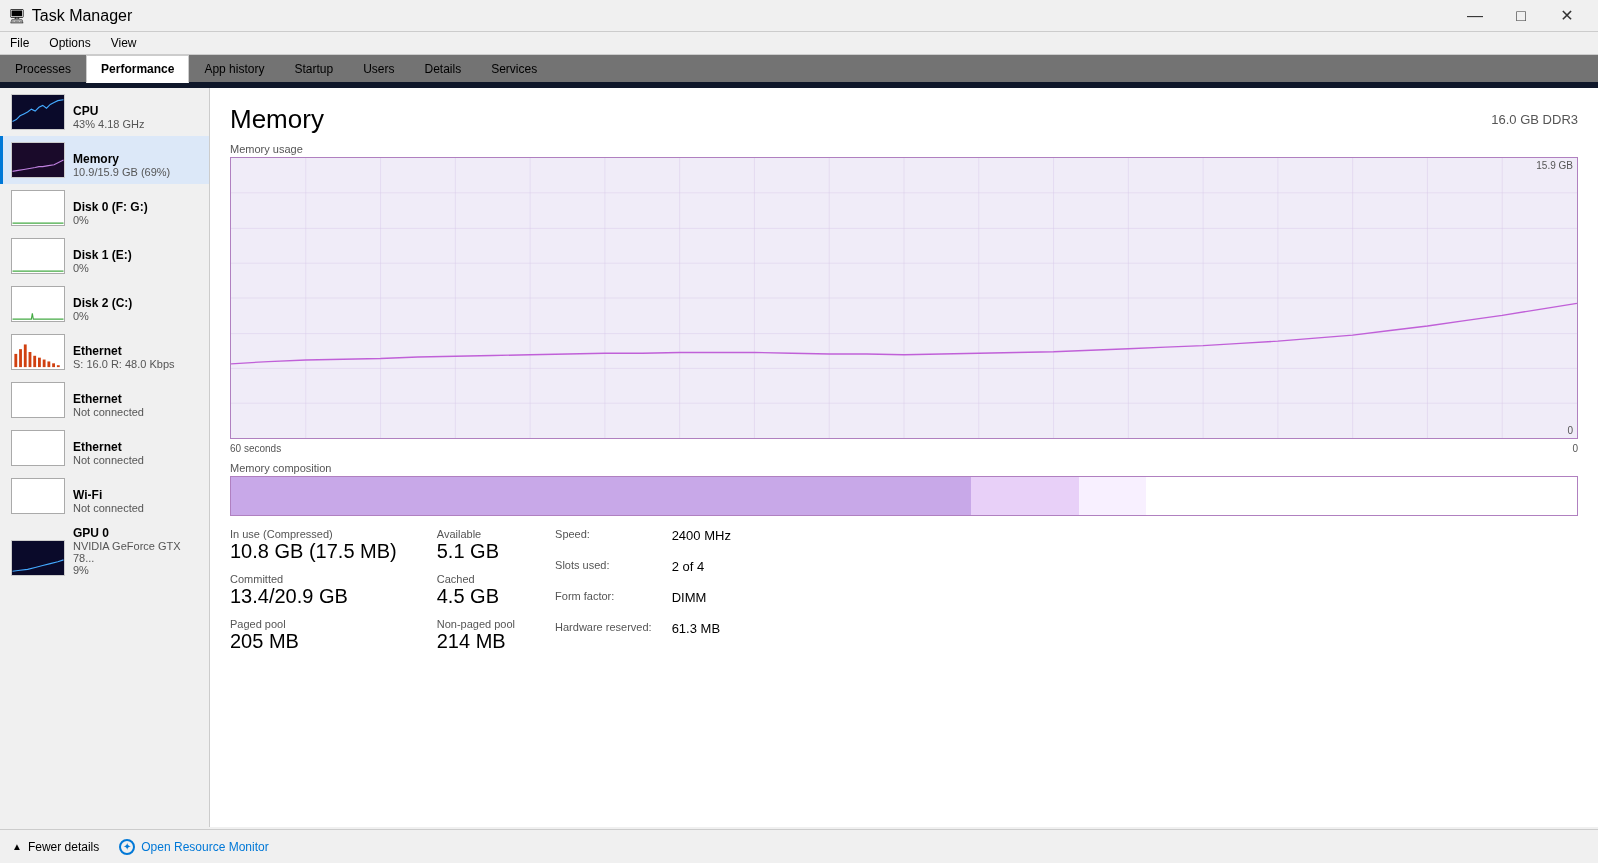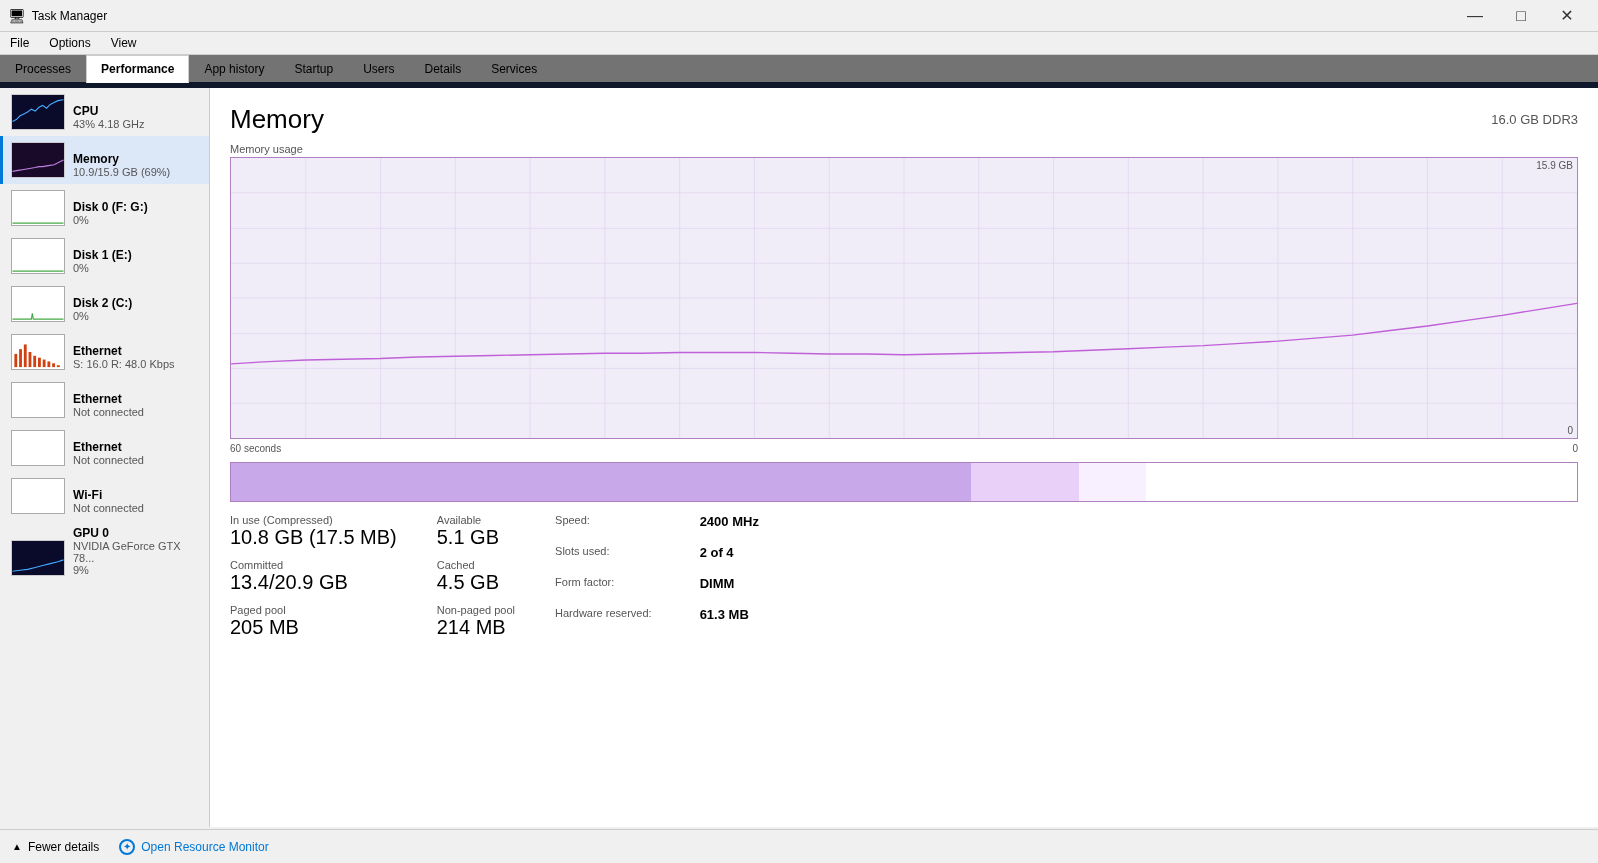--- a/index.html
+++ b/index.html
@@ -19,21 +19,21 @@
       padding: 0 8px;
       border-bottom: 1px solid #ccc;
       justify-content: space-between;
     }
     .title-bar-left {
       display: flex;
       align-items: center;
       gap: 6px;
     }
     .title-bar-title {
-      font-size: 12px;
+      font-size: 16px;
       color: #000;
     }
     .title-bar-controls {
       display: flex;
       gap: 0;
     }
     .title-bar-btn {
       width: 46px;
       height: 32px;
       border: none;
@@ -217,21 +217,21 @@
     }
     .comp-segment-free {
       background: #fff;
       height: 100%;
       flex: 1;
     }
     .stat-block { margin-bottom: 10px; }
     .stat-label { font-size: 11px; color: #555; }
     .stat-value { font-size: 20px; font-weight: 300; color: #000; }
     .stat-right-label { font-size: 11px; color: #555; }
-    .stat-right-value { font-size: 13px; color: #000; font-weight: 700; margin-left: 28px; }
+    .stat-right-value { font-size: 13px; color: #000; font-weight: 400; }
 
     .bottom-bar {
       position: fixed;
       bottom: 0;
       left: 0;
       right: 0;
       height: 34px;
       background: #f0f0f0;
       border-top: 1px solid #ccc;
       display: flex;
@@ -498,20 +498,21 @@
 
         <polyline points="0,272 35,269 70,267 105,266 140,265 175,263 210,262 245,261 280,260 315,259 350,258 385,258 420,257 455,257 490,257 525,258 560,259 595,259 630,260 665,259 700,258 735,257 770,256 805,254 840,252 875,250 910,248 945,245 980,242 1015,238 1050,234 1085,228 1120,222 1155,215 1190,208 1225,200 1260,192" fill="none" stroke="#c060d8" stroke-width="1.8"></polyline>
       </svg>
     </div>
 
     <div class="chart-time-labels">
       <span>60 seconds</span>
       <span>0</span>
     </div>
 
+    <div class="composition-label">Memory composition</div>
     <div class="composition-bar">
       <div class="comp-segment-used" style="width:55%;"></div>
       <div class="comp-segment-modified" style="width:8%;"></div>
       <div class="comp-segment-standby" style="width:5%;"></div>
       <div class="comp-segment-free"></div>
     </div>
 
     <div style="display:flex; gap:40px;">
 
       <div style="display:grid; grid-template-columns: auto auto; gap:0 40px;">

